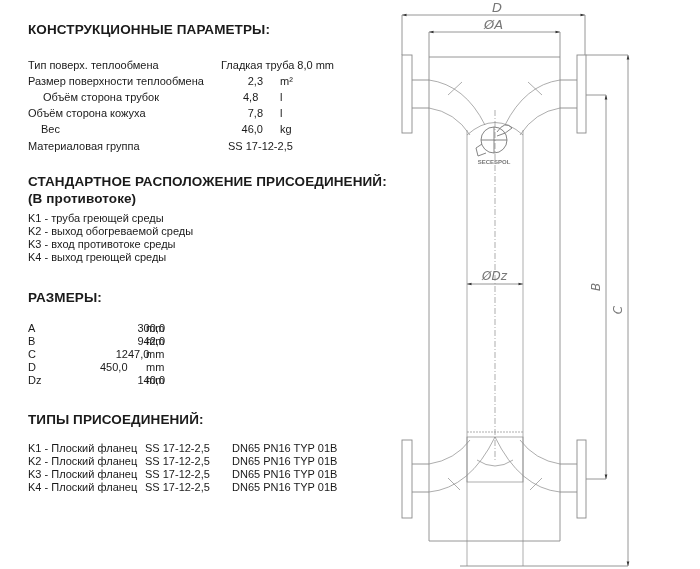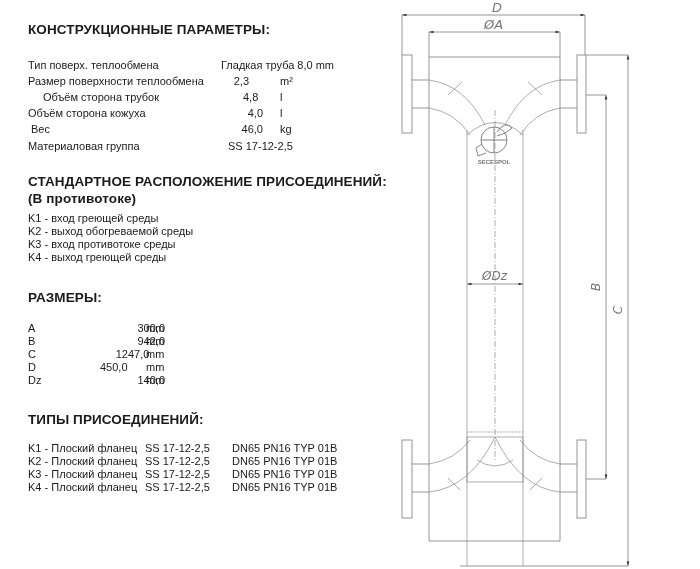--- a/index.html
+++ b/index.html
@@ -16,48 +16,48 @@
 <body>
 
 <div class="h" style="top:22px">КОНСТРУКЦИОННЫЕ ПАРАМЕТРЫ:</div>
 <div>
   <div class="row" style="top:58px">
     <span style="left:0">Тип поверх. теплообмена</span>
     <span style="left:193px">Гладкая труба 8,0 mm</span>
   </div>
   <div class="row" style="top:74px">
     <span style="left:0">Размер поверхности теплообмена</span>
-    <span style="left:201px;width:20px;text-align:right">2,3</span>
+    <span style="left:215px;width:20px;text-align:right">2,3</span>
     <span style="left:252px">m²</span>
   </div>
   <div class="row" style="top:90px">
     <span style="left:15px">Объём сторона трубок</span>
     <span style="left:215px;width:20px;text-align:left">4,8</span>
     <span style="left:252px">l</span>
   </div>
   <div class="row" style="top:106px">
     <span style="left:0">Объём сторона кожуха</span>
-    <span style="left:215px;width:20px;text-align:right">4,0</span>
+    <span style="left:215px;width:20px;text-align:right">7,8</span>
     <span style="left:252px">l</span>
   </div>
   <div class="row" style="top:122px">
-    <span style="left:3px">Вес</span>
+    <span style="left:13px">Вес</span>
     <span style="left:200px;width:35px;text-align:right">46,0</span>
     <span style="left:252px">kg</span>
   </div>
   <div class="row" style="top:139px">
     <span style="left:0">Материаловая группа</span>
     <span style="left:200px">SS 17-12-2,5</span>
   </div>
 </div>
 
 <div class="h" style="top:174px">СТАНДАРТНОЕ РАСПОЛОЖЕНИЕ ПРИСОЕДИНЕНИЙ:</div>
 <div class="h" style="top:191px">(В противотоке)</div>
 <div>
-  <div class="ln" style="top:211px">K1 - вход греющей среды</div>
+  <div class="ln" style="top:211px">K1 - труба греющей среды</div>
   <div class="ln" style="top:224px">K2 - выход обогреваемой среды</div>
   <div class="ln" style="top:237px">K3 - вход противотоке среды</div>
   <div class="ln" style="top:250px">K4 - выход греющей среды</div>
 </div>
 
 <div class="h" style="top:290px">РАЗМЕРЫ:</div>
 <div>
   <div class="row" style="top:321px">
     <span style="left:0">A</span>
     <span style="left:72px;width:65px;text-align:right">300,0</span>

